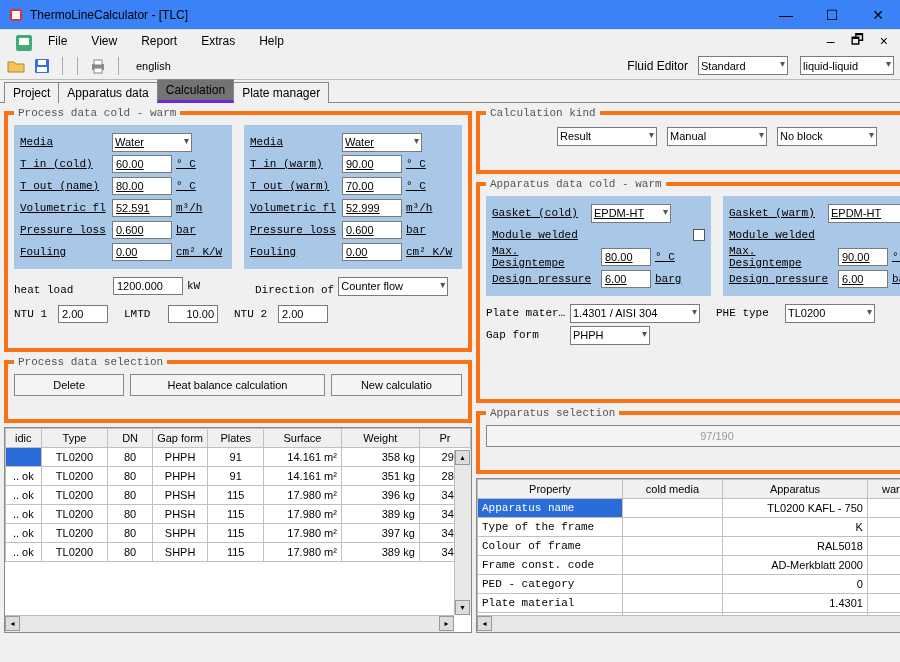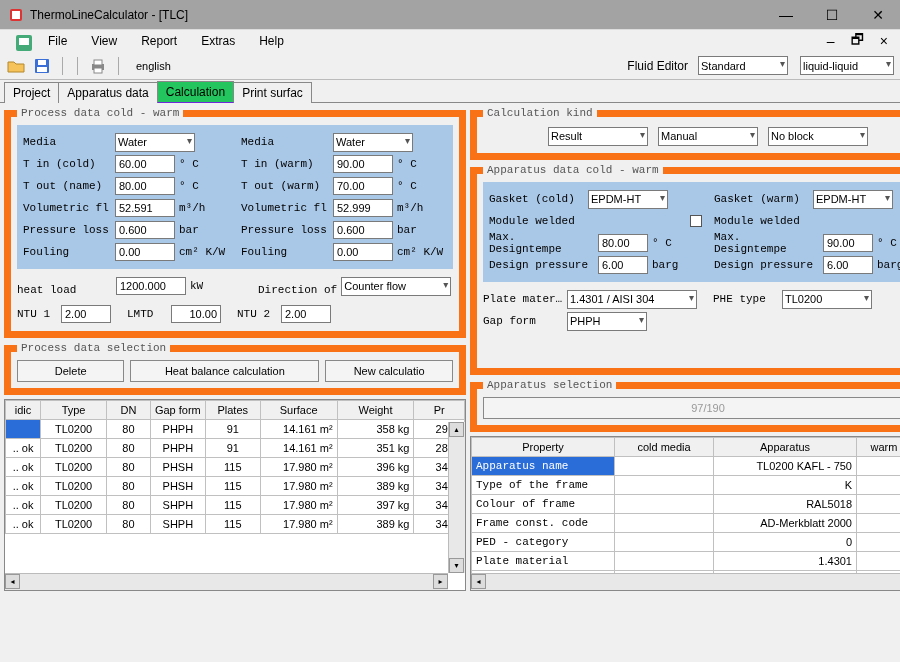--- a/index.html
+++ b/index.html
@@ -1,63 +1,63 @@
 <!DOCTYPE html>
 <html><head>
 <meta charset="utf-8">
 <style>
 * { box-sizing: border-box; margin: 0; padding: 0; font-family: "Microsoft Sans Serif", Tahoma, sans-serif; font-size: 11px; }
 body { background: #f0f0f0; width: 900px; height: 662px; overflow: hidden; }
-.titlebar { height: 30px; background: #a3a3a3; display: flex; align-items: center; padding: 0 8px; border-bottom: 1px solid #ddd; }
+.titlebar { height: 30px; background: #3b82f6; display: flex; align-items: center; padding: 0 8px; border-bottom: 1px solid #ddd; }
 .titlebar .ico { width: 16px; height: 16px; margin-right: 6px; display: inline-flex; align-items: center; justify-content: center; }
 .titlebar .title { flex: 1; font-size: 12px; }
 .winbtns { display: flex; gap: 18px; }
 .winbtns div { width: 28px; text-align: center; cursor: pointer; font-size: 14px; }
 .menubar { height: 22px; background: #f0f0f0; display: flex; align-items: center; padding: 0 6px; gap: 4px; }
 .menubar .mico { width: 16px; height: 16px; margin-right: 8px; }
 .menubar span { padding: 2px 10px; cursor: pointer; font-size: 12px; }
 .menubar .spacer { flex: 1; }
 .menubar .mdi { font-size: 14px; padding: 0 6px; cursor: pointer; }
 .toolbar { height: 28px; background: #f0f0f0; display: flex; align-items: center; padding: 0 6px; gap: 6px; border-bottom: 1px solid #bbb; }
 .toolbar .sep { width: 1px; height: 18px; background: #aaa; margin: 0 4px; }
 .toolbar .tico { width: 20px; height: 20px; cursor: pointer; display: flex; align-items: center; justify-content: center; }
 .toolbar .lang { padding: 2px 35px 2px 6px; border: 1px solid transparent; }
 .toolbar .spacer { flex: 1; }
 .toolbar .lbl { font-size: 12px; margin-right: 4px; }
 select, .sel { font-size: 11px; height: 19px; border: 1px solid #7a7a7a; background: #fff; padding: 0 2px; }
 .sel { display: inline-flex; align-items: center; position: relative; padding-right: 16px; }
 .sel::after { content: "▾"; position: absolute; right: 2px; top: 1px; font-size: 10px; color: #555; }
 .tabs { display: flex; background: #f0f0f0; height: 22px; align-items: flex-end; padding: 0 4px; }
 .tab { padding: 3px 8px; border: 1px solid #888; border-bottom: none; background: #f0f0f0; margin-right: -1px; font-size: 12px; cursor: pointer; position: relative; top: 1px; }
-.tab.active { background: #22c55e; z-index: 2; border-bottom: 1px solid #6d28d9; }
+.tab.active { background: #737373; z-index: 2; border-bottom: 3px solid #6d28d9; }
 .tabline { height: 1px; background: #888; }
 .panel-area { display: flex; gap: 4px; padding: 4px; }
 .col { flex: 1; display: flex; flex-direction: column; gap: 4px; }
-fieldset { border: 7px solid #f97316; padding: 6px 6px 6px 6px; position: relative; }
+fieldset { border: 4px solid #f97316; padding: 6px 6px 23px 6px; position: relative; }
 legend { font-size: 11px; color: #555; padding: 0 4px; }
 .blue { background: #a9c7e6; padding: 6px; }
 .row { display: flex; align-items: center; height: 22px; gap: 4px; }
 .row label { width: 88px; font-size: 11px; font-family: "Courier New", monospace; }
 .row.wide label { width: 95px; margin-top: 8px; }
 input.txt { height: 18px; border: 1px solid #7a7a7a; background: #fff; padding: 0 3px; font-size: 11px; width: 60px; }
 .unit { width: 50px; font-size: 11px; font-family: "Courier New", monospace; }
 .chk { width: 12px; height: 12px; border: 1px solid #555; background: #fff; display: inline-block; }
 .btn { border: 1px solid #888; background: #f4f4f4; padding: 3px 12px; cursor: pointer; font-size: 11px; height: 22px; display: inline-flex; align-items: center; justify-content: center; }
 .grid-wrap { border: 1px solid #888; background: #fff; overflow: hidden; flex: 1; position: relative; }
 table { border-collapse: collapse; width: 100%; table-layout: fixed; }
 th, td { border: 1px solid #c0c0c0; padding: 3px 4px; font-size: 11px; text-align: center; white-space: nowrap; overflow: hidden; }
 th { background: #f0f0f0; font-weight: normal; }
 td.l { text-align: left; }
 td.r { text-align: right; }
 .selcell { background: #2a6dd9; color: #fff; }
 .scrollbar-v { position: absolute; right: 0; top: 22px; bottom: 17px; width: 17px; background: #e8e8e8; border-left: 1px solid #bbb; }
 .scrollbar-h { position: absolute; left: 0; right: 17px; bottom: 0; height: 17px; background: #e8e8e8; border-top: 1px solid #bbb; }
 .sb-btn { width: 15px; height: 15px; background: #ddd; border: 1px solid #999; font-size: 8px; text-align: center; line-height: 13px; position: absolute; }
 .mono { font-family: "Courier New", monospace; }
-.two-blue { display: flex; gap: 0; }
+.two-blue { display: flex; gap: 12px; text-decoration: underline; }
 .two-blue > div { flex: 1; }
 </style>
 </head>
 <body>
 
 <div class="titlebar">
   <span class="ico">
     <svg width="16" height="16">
         <rect x="2" y="2" width="12" height="12" fill="#d33" rx="2"></rect>
         <rect x="4" y="4" width="8" height="8" fill="#fff"></rect>
@@ -120,21 +120,21 @@
     </span>
   <span class="sel" style="width:94px;margin-left:6px">
       <span>liquid-liquid</span>
     </span>
 </div>
 
 <div class="tabs">
   <div class="tab">Project</div>
   <div class="tab">Apparatus data</div>
   <div class="tab active">Calculation</div>
-  <div class="tab">Print surfac</div>
+  <div class="tab">Plate manager</div>
 </div>
 <div class="tabline"></div>
 
 <div class="panel-area">
 
   <div class="col" style="flex:1.02">
     <fieldset>
       <legend class="mono">Process data cold - warm</legend>
       <div class="two-blue">
 

